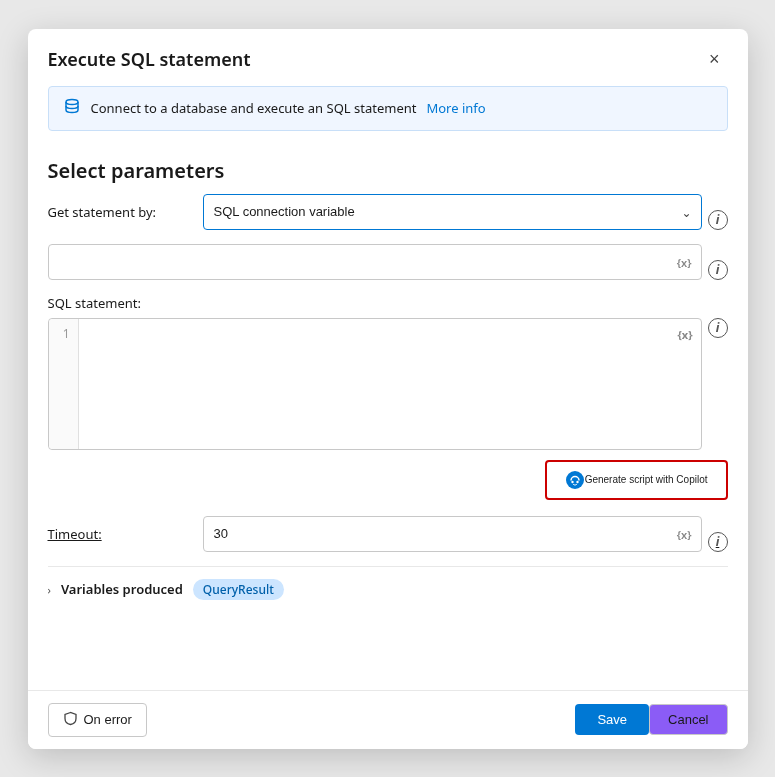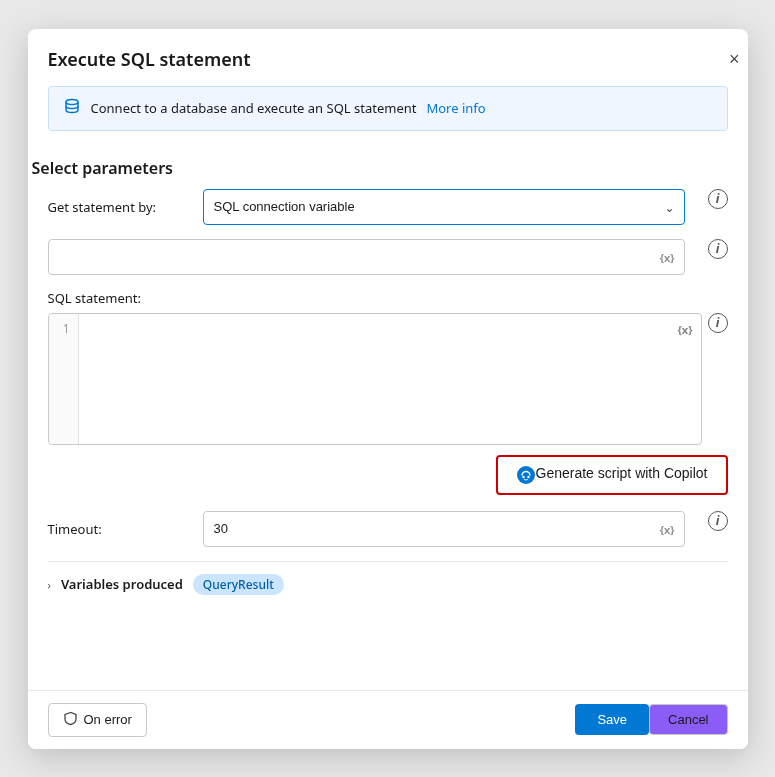--- a/index.html
+++ b/index.html
@@ -20,21 +20,21 @@
       width: 720px;
       min-height: 720px;
       display: flex;
       flex-direction: column;
       overflow: hidden;
     }
     .dialog-header {
       display: flex;
       align-items: center;
       justify-content: space-between;
-      padding: 16px 4px 12px 20px;
+      padding: 16px 24px 12px 20px;
       border-bottom: none;
     }
     .dialog-title {
       font-size: 18px;
       font-weight: 600;
       color: #1a1a1a;
     }
     .close-btn {
       background: none;
       border: none;
@@ -63,23 +63,23 @@
       color: #0078d4;
       font-size: 16px;
       flex-shrink: 0;
     }
     .more-info-link {
       color: #0078d4;
       text-decoration: none;
       cursor: pointer;
     }
     .section-title {
-      font-size: 16px;
+      font-size: 20px;
       font-weight: 600;
-      padding: 18px 20px 10px 4px;
+      padding: 18px 20px 10px 20px;
       color: #1a1a1a;
     }
     .form-body {
       padding: 0 20px;
       flex: 1;
     }
     .form-row {
       display: flex;
       align-items: center;
       margin-bottom: 14px;
@@ -87,22 +87,22 @@
     }
     .form-label {
       width: 145px;
       flex-shrink: 0;
       font-size: 13px;
       color: #1a1a1a;
     }
     .form-control-wrap {
       flex: 1;
       display: flex;
-      align-items: flex-start;
-      gap: 23px;
+      align-items: flex-end;
+      gap: 6px;
     }
     .select-wrapper {
       flex: 1;
       position: relative;
     }
     .select-wrapper select {
       width: 100%;
       border: 1.5px solid #0078d4;
       border-radius: 4px;
       padding: 7px 32px 7px 10px;
@@ -220,35 +220,37 @@
       justify-content: flex-end;
       margin-bottom: 16px;
     }
     .copilot-btn {
       border: 2px solid #cc0000;
       border-radius: 4px;
       background: #fff;
       padding: 8px 18px;
       cursor: pointer;
       display: flex;
+      align-items: center;
       gap: 0;
-      font-size: 14px;
+      font-size: 10px;
       font-weight: 500;
       color: #1a1a1a;
     }
     .copilot-icon {
       width: 20px;
       height: 20px;
       flex-shrink: 0;
     }
     .timeout-row {
       display: flex;
       align-items: center;
       gap: 10px;
       margin-bottom: 14px;
+      text-decoration: underline;
     }
     .variables-row {
       display: flex;
       align-items: center;
       gap: 10px;
       padding: 12px 0;
       border-top: 1px solid #e8e8e8;
       margin-bottom: 0;
     }
     .chevron-right {

